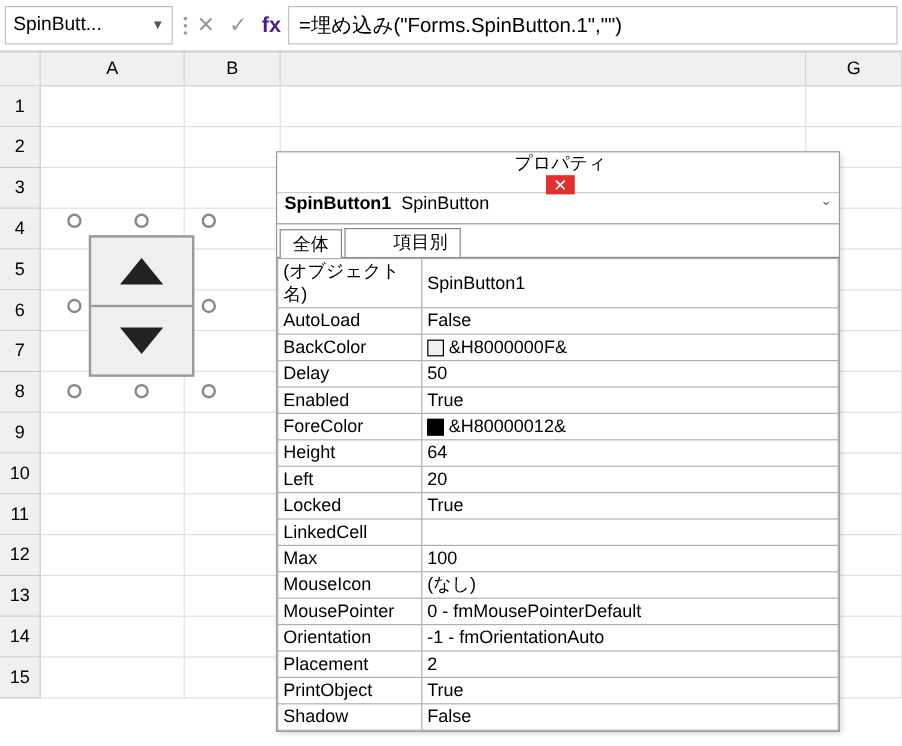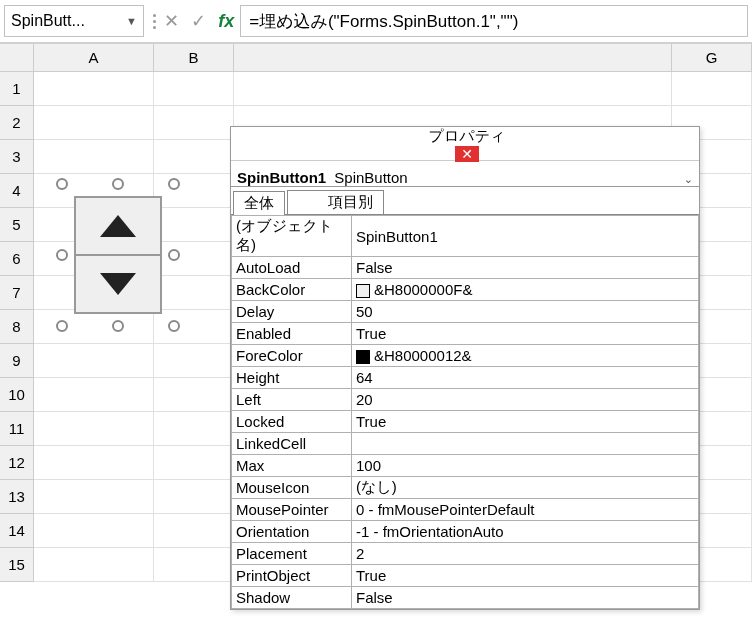--- a/index.html
+++ b/index.html
@@ -7,21 +7,21 @@
 
 
 .formula-bar { display: flex; align-items: center; height: 44px; border-bottom: 2px solid #d0d0d0; padding: 6px 4px; gap: 6px; }
 .name-box { width: 140px; height: 32px; border: 1px solid #c0c0c0; display: flex; align-items: center; justify-content: space-between; padding: 0 6px; background: #fff; font-size: 16px; }
 .name-box .chev { font-size: 11px; color: #555; }
 .drag-dots { width: 8px; display: flex; flex-direction: column; gap: 3px; align-items: center; justify-content: center; height: 100%; }
 .drag-dots span { width: 3px; height: 3px; background: #999; border-radius: 50%; }
 .fx-btns { display: flex; align-items: center; gap: 12px; color: #999; font-size: 18px; }
 .fx-btns .x { color: #999; }
 .fx-btns .check { color: #999; }
-.fx-btns .fx { font-style: italic; color: #15803d; font-weight: bold; }
+.fx-btns .fx { color: #4c1d95; font-weight: bold; }
 .formula-input { flex: 1; height: 32px; border: 1px solid #c0c0c0; padding: 0 8px; display: flex; align-items: center; background: #fff; font-size: 17px; }
 
 
 .grid-area { position: relative; }
 .col-headers { display: flex; height: 28px; background: #f0f0f0; border-bottom: 1px solid #ccc; }
 .corner { width: 34px; border-right: 1px solid #ccc; background: #f0f0f0; }
 .col-head { text-align: center; line-height: 28px; border-right: 1px solid #ccc; background: #f0f0f0; font-size: 15px; }
 .colA { width: 120px; } .colB { width: 80px; } .colG { width: 80px; }
 .col-head.spacer { flex: 1; }
 
@@ -36,21 +36,21 @@
 .spin-half { flex: 1; display: flex; align-items: center; justify-content: center; border-bottom: 2px solid #999; }
 .spin-half:last-child { border-bottom: none; }
 .tri-up { width: 0; height: 0; border-left: 18px solid transparent; border-right: 18px solid transparent; border-bottom: 22px solid #222; }
 .tri-down { width: 0; height: 0; border-left: 18px solid transparent; border-right: 18px solid transparent; border-top: 22px solid #222; }
 .handle { position: absolute; width: 12px; height: 12px; background: #fff; border: 2px solid #888; border-radius: 50%; }
 
 
 .prop-win { position: absolute; left: 230px; top: 82px; width: 470px; background: #fff; border: 1px solid #999; box-shadow: 2px 2px 5px rgba(0,0,0,0.15); }
 .prop-title { display: flex; justify-content: space-between; align-items: center; height: 34px; padding: 0 6px 0 10px; border-bottom: 1px solid #ccc; font-size: 15px; flex-direction: column; }
 .close-btn { width: 24px; height: 24px; background: #e03030; color: #fff; display: flex; align-items: center; justify-content: center; font-size: 14px; cursor: pointer; }
-.obj-selector { display: flex; align-items: flex-end; height: 26px; padding: 0 6px; border-bottom: 1px solid #999; font-size: 15px; justify-content: space-between; }
+.obj-selector { display: flex; align-items: flex-start; height: 26px; padding: 0 6px; border-bottom: 1px solid #999; font-size: 15px; justify-content: space-between; }
 .obj-selector .name { font-weight: bold; }
 .obj-selector .type { font-weight: normal; margin-left: 4px; }
 .obj-selector .chev { font-size: 11px; color: #555; }
 
 .tabs { display: flex; height: 28px; align-items: flex-end; border-bottom: 1px solid #888; padding-left: 2px; }
 .tab { padding: 2px 10px; border: 1px solid #888; border-bottom: none; background: #fff; margin-right: 2px; position: relative; top: 1px; font-size: 15px; }
 .tab.active { background: #fff; }
 .tab.inactive { top: 0; padding-left: 40px; }
 
 .prop-table { border-collapse: collapse; width: 100%; font-size: 15px; }

